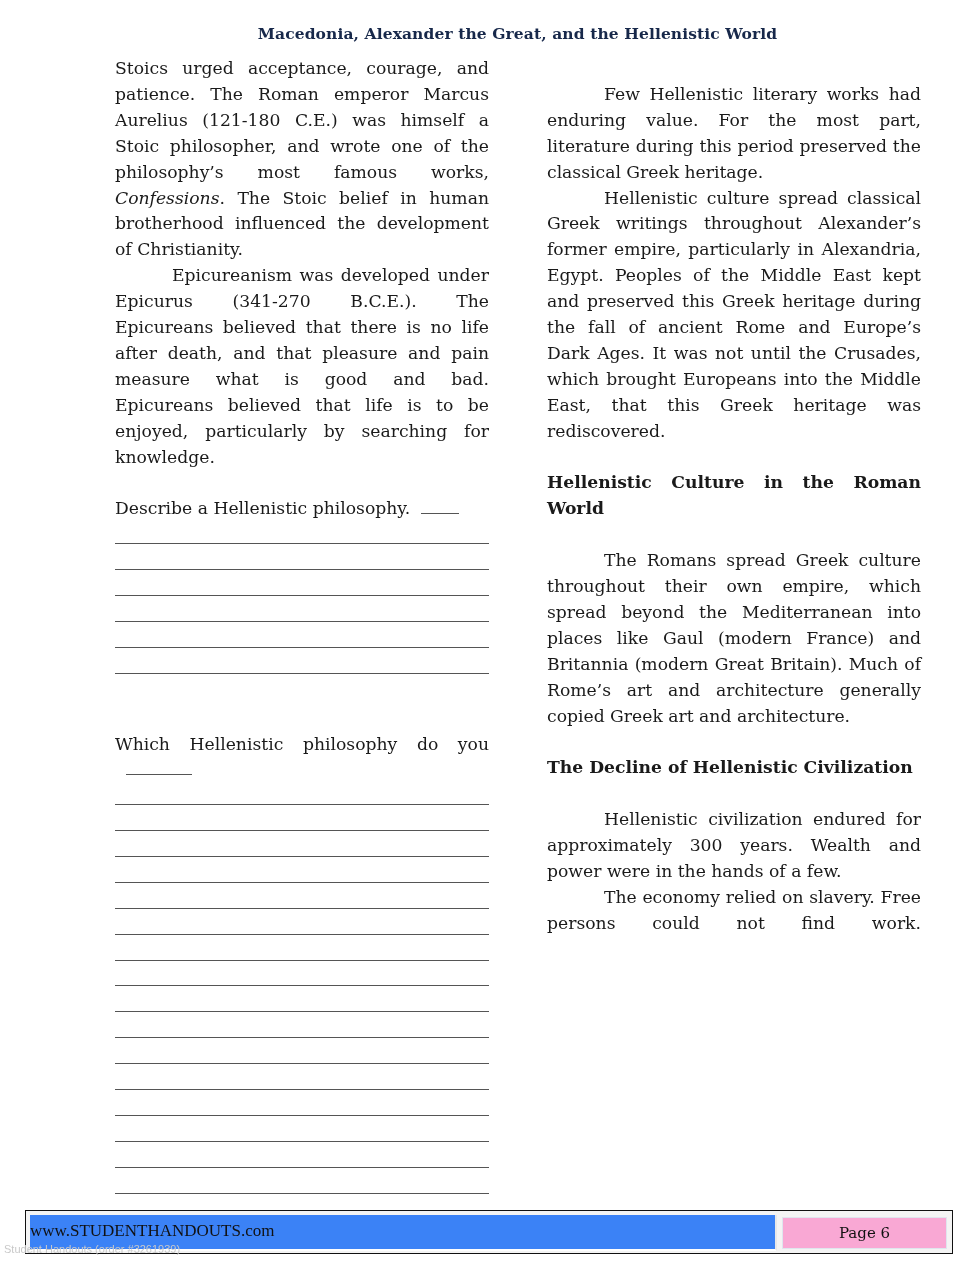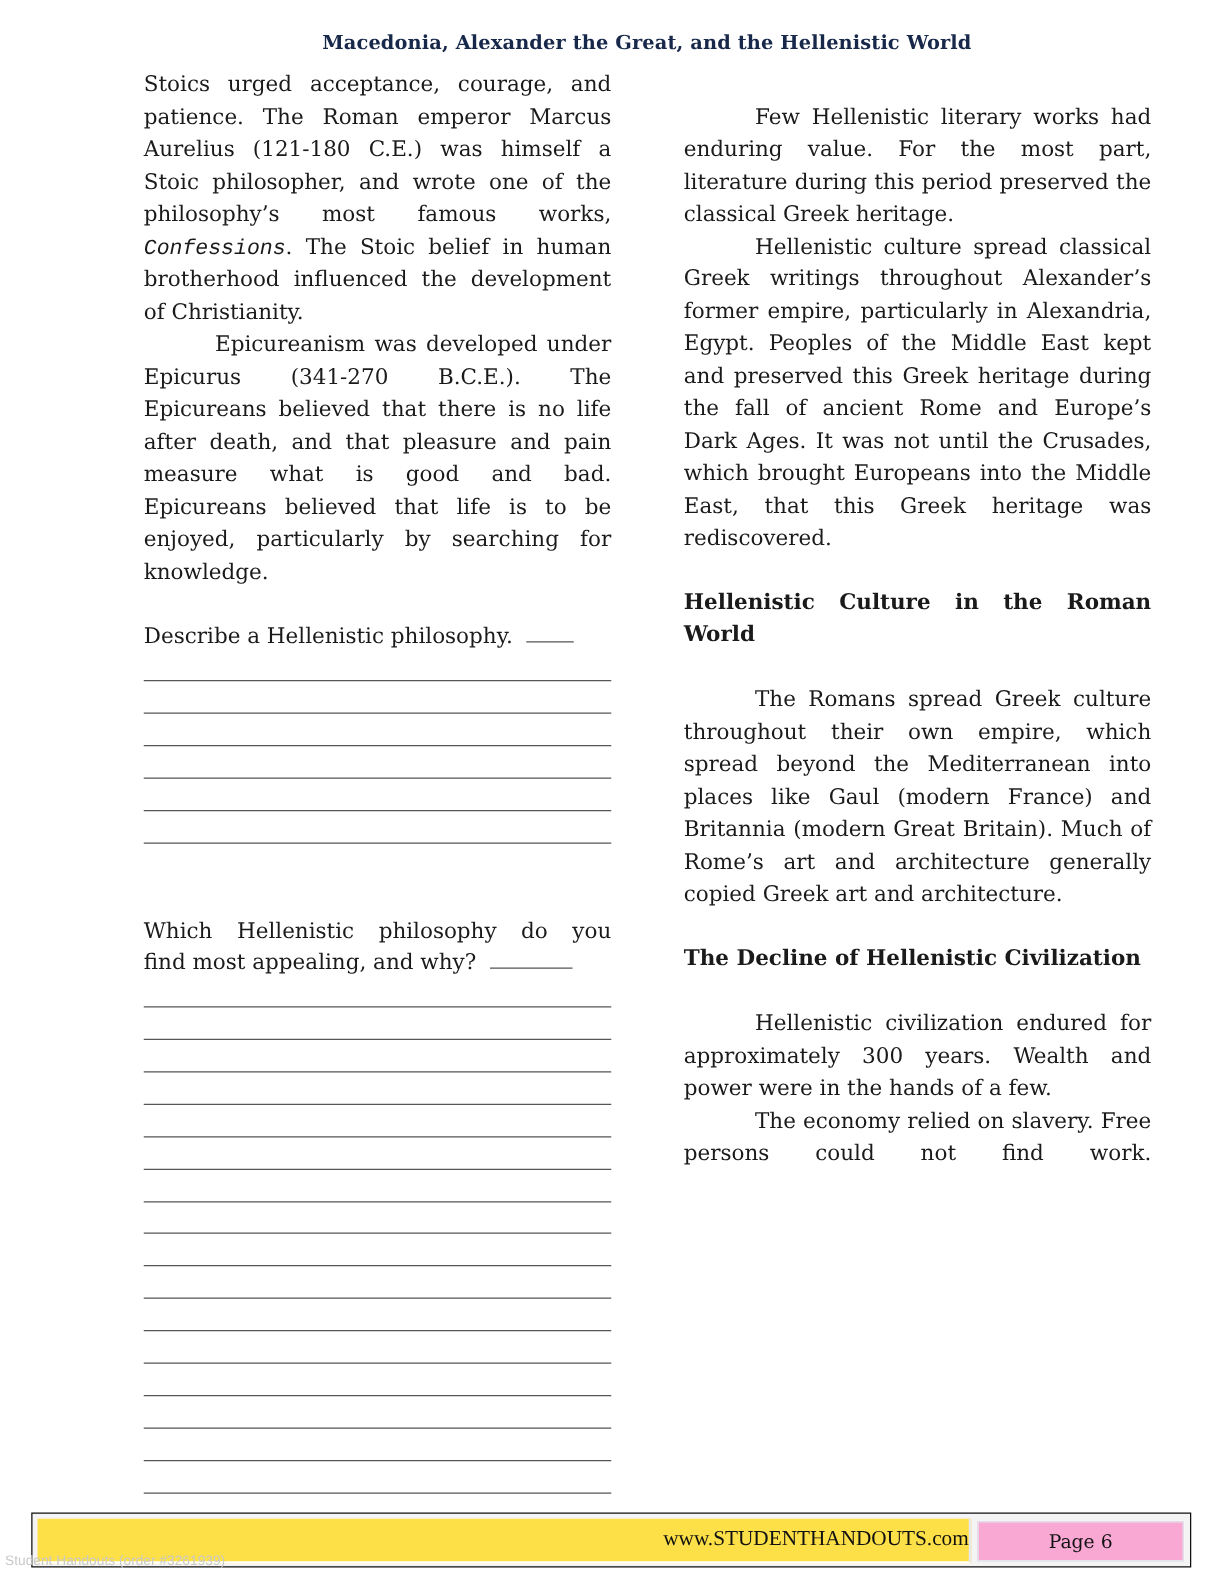--- a/index.html
+++ b/index.html
@@ -12,28 +12,28 @@
   .col.right { left: 547px; }
   .p { text-align: justify; text-align-last: left; margin: 0; }
   .indent { text-indent: 57px; }
   .h { font-weight: bold; margin: 0; text-align: justify; }
   .blank { height: 25.9px; }
   .line { height: 25.9px; position: relative; }
   .line::after { content: ""; position: absolute; left: 0; right: 0; bottom: 4px; border-bottom: 1.3px solid #555; }
   .inline-blank { display: inline-block; border-bottom: 1.3px solid #555; height: 14px; vertical-align: baseline; }
   .q { margin: 0; text-align: justify; }
   .q.spread { text-align-last: justify; margin-top: 28px; }
-  em { font-style: italic; font-family: Liberation Mono, monospace; }
+  em { font-style: italic; }
 
   .footer-frame { position: absolute; left: 25px; top: 1210px; width: 926px; height: 42px;
                   border: 1.5px solid #111; background: #f4f4f4; }
   .footer-main { position: absolute; left: 30px; top: 1215px; width: 745px; height: 34px;
-                 background: #fde047; border-bottom: 2px solid #fff; border-right: 2px solid #e8e8e8;
+                 background: #3b82f6; border-bottom: 2px solid #fff; border-right: 2px solid #e8e8e8;
                  font-family: "Liberation Serif", serif; font-size: 17px; color: #111;
-                 text-align: right; line-height: 32px; }
+                 text-align: left; line-height: 32px; }
   .footer-page { position: absolute; left: 782px; top: 1217px; width: 163px; height: 30px;
                  background: #f9a8d4; border: 1px solid #dfe6ee;
                  font-family: "DejaVu Serif", serif; font-size: 15px; color: #111;
                  text-align: center; line-height: 30px; }
   .watermark { position: absolute; left: 4px; top: 1243px; font-family: Liberation Sans, sans-serif;
                font-size: 11px; color: #c9c9c9; white-space: nowrap; }
 </style>
 </head>
 <body>
 
@@ -49,21 +49,21 @@
       <div class="line"></div>
       <div class="line"></div>
       <div class="line"></div>
       <div class="line"></div>
       <div class="line"></div>
       <div class="line"></div>
     </div>
   <div class="blank"></div>
 
   <p class="q spread">Which Hellenistic philosophy do you</p>
-  <p class="q"><span>find most appealing, and why?</span>&nbsp;&nbsp;<span class="inline-blank" style="width:66px"></span></p>
+  <p class="q">&nbsp;&nbsp;<span class="inline-blank" style="width:66px"></span></p>
   <div id="q2-lines">
       <div class="line"></div>
       <div class="line"></div>
       <div class="line"></div>
       <div class="line"></div>
       <div class="line"></div>
       <div class="line"></div>
       <div class="line"></div>
       <div class="line"></div>
       <div class="line"></div>

